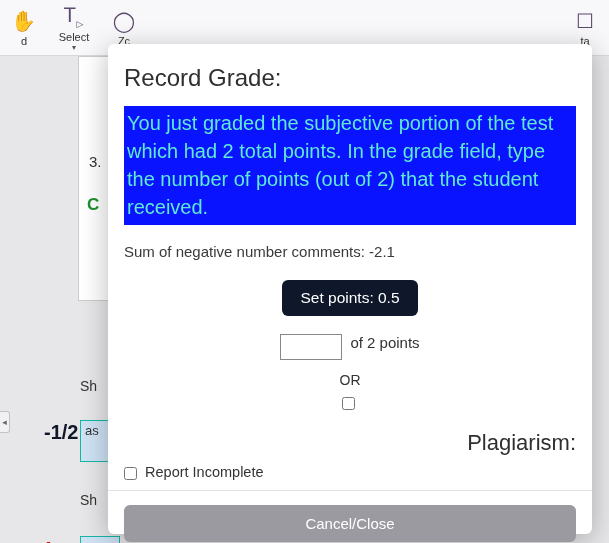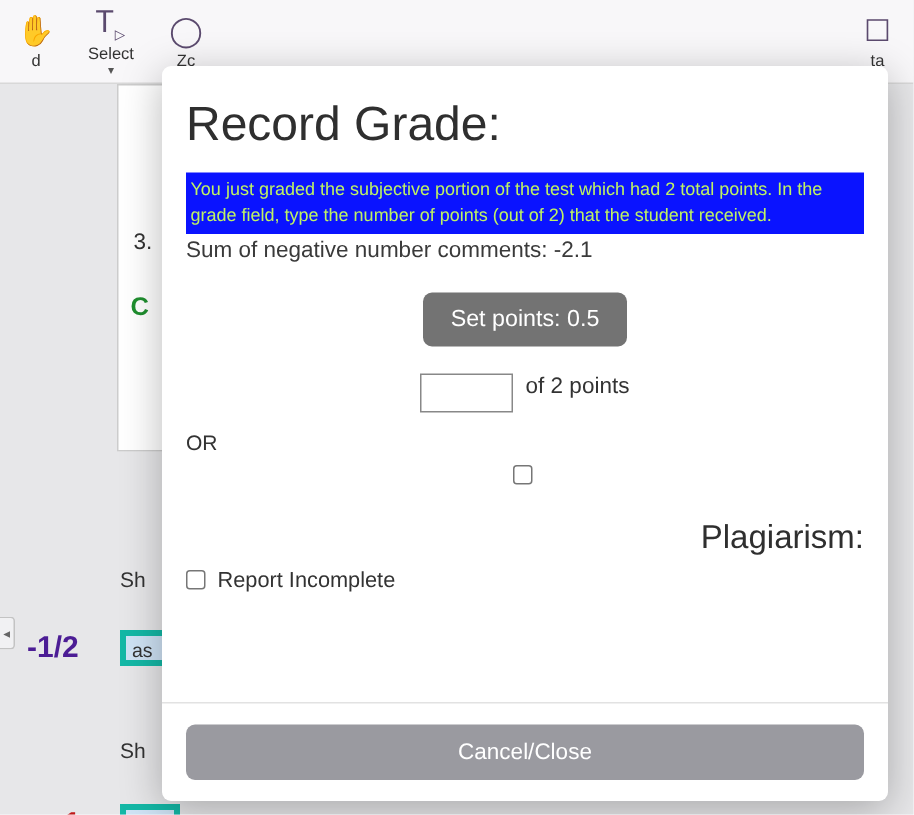--- a/index.html
+++ b/index.html
@@ -49,31 +49,31 @@
       left: 78px; top: 0;
       width: 160px; height: 245px;
       background: #fff;
       border: 1px solid #ccc;
     }
     .bg-q { position:absolute; left:10px; top:96px; font-size:15px; color:#333; }
     .bg-c { position:absolute; left:8px; top:138px; font-size:17px; color:#1f8f2f; font-weight:600; }
     .bg-sh1 { position:absolute; left:80px; top:322px; font-size:14px; color:#333; }
     .bg-sh2 { position:absolute; left:80px; top:436px; font-size:14px; color:#333; }
     .bg-score1 {
-      position:absolute; left:18px; top:365px;
-      font-size:20px; font-weight:bold; color:#4c1d95;
+      position:absolute; left:44px; top:365px;
+      font-size:20px; font-weight:bold; color:#0f172a;
     }
     .bg-score2 {
       position:absolute; left:36px; top:482px;
       font-size:20px; font-weight:bold; color:#c01818;
     }
     .bg-asbox {
       position:absolute; left:80px;
-      background:#cfe3f5; border:4px solid #14b8a6;
-      width:40px; height:24px; font-size:13px; color:#333;
+      background:#cfe3f5; border:1px solid #14b8a6;
+      width:40px; height:42px; font-size:13px; color:#333;
       padding:2px 4px;
     }
     .bg-asbox.a1 { top:364px; }
     .bg-asbox.a2 { top:480px; }
     .bg-tab-handle {
       position:absolute; left:0; top:355px;
       width:10px; height:22px; background:#f1f1f3;
       border:1px solid #c3c3c3; border-left:none;
       border-radius:0 3px 3px 0;
       display:flex; align-items:center; justify-content:center;
@@ -89,55 +89,55 @@
       border-radius: 6px;
       box-shadow: 0 6px 28px rgba(0,0,0,0.28);
       z-index: 10;
       display:flex; flex-direction:column;
     }
     .dialog-body {
       padding: 20px 16px 10px 16px;
       flex:1;
     }
     .dlg-title {
-      font-size: 32px; color:#2f2f2f; font-weight:400;
+      font-size: 24px; color:#2f2f2f; font-weight:400;
       margin-bottom: 14px;
     }
     .highlight-msg {
       background:#0a13ff;
-      color:#bef264;
-      font-size:12px;
+      color:#5eead4;
+      font-size:20px;
       line-height:1.4;
       padding:3px 3px 4px 3px;
-      margin-bottom:2px;
+      margin-bottom:18px;
     }
     .sumline {
       font-size:15px; color:#3a3a3a;
       margin-bottom:20px;
     }
     .center { text-align:center; }
     .set-btn {
       display:inline-block;
-      background:#737373; color:#fff;
+      background:#0f172a; color:#fff;
       border:none; border-radius:6px;
       padding:9px 18px; font-size:15.5px;
       cursor:pointer;
     }
     .pts-row {
       margin-top:18px;
       display:flex; align-items:flex-start; justify-content:center; gap:8px;
       font-size:15px; color:#333;
     }
     .pts-input {
       width:62px; height:26px;
       border:1px solid #888;
       padding:2px 4px; font-size:14px;
     }
     .or-row {
-      font-size:14px; color:#333;
+      text-align:center; font-size:14px; color:#333;
       margin-top:12px;
     }
     .chk-row {
       text-align:center; font-size:14.5px; color:#333;
       margin-top:6px;
     }
     .chk-row label, .chk-left label { cursor:pointer; }
     .chk-row input, .chk-left input { margin-right:4px; vertical-align:middle; }
     .plag-title {
       font-size:22px; color:#2f2f2f; font-weight:400;

